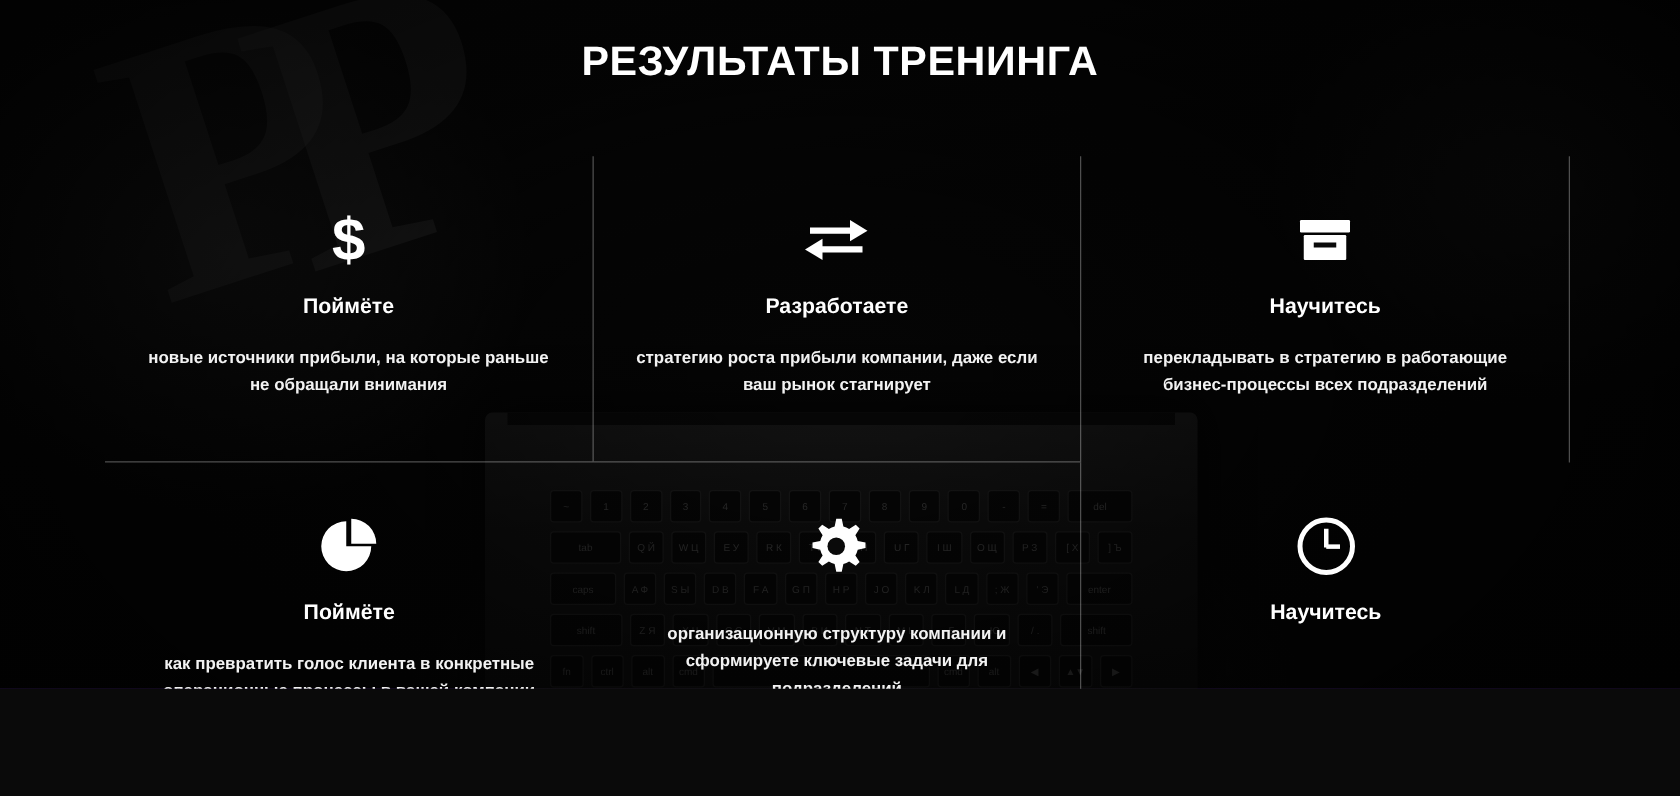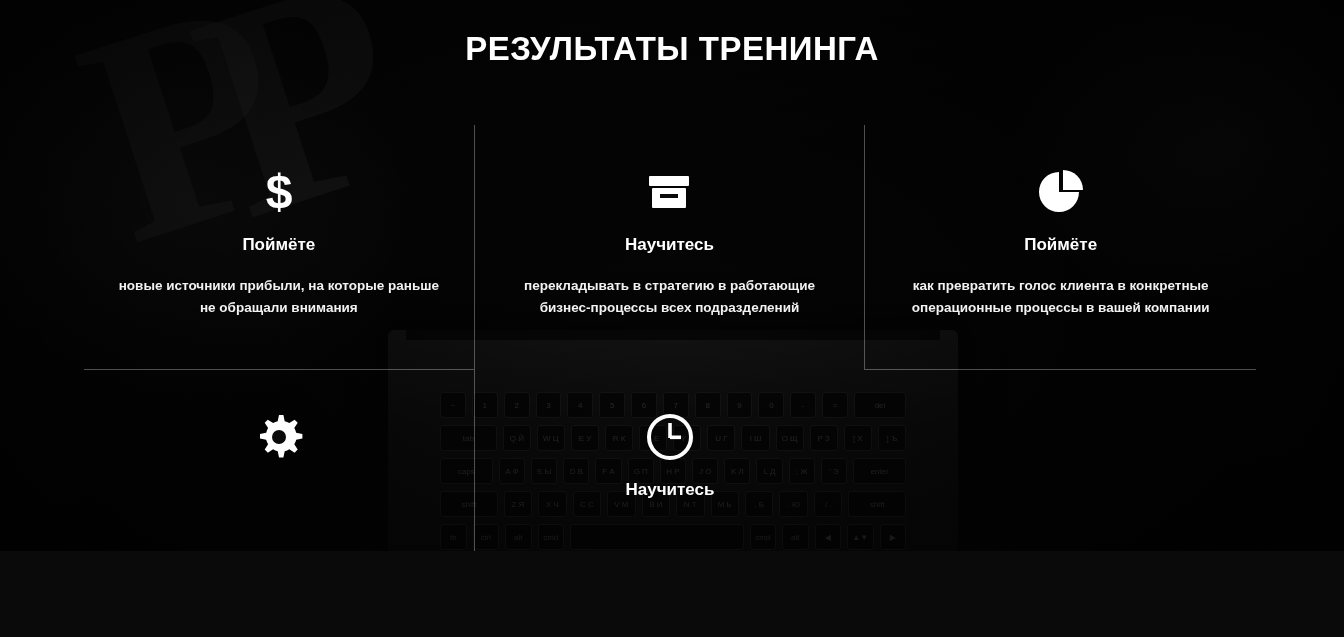--- a/index.html
+++ b/index.html
@@ -267,20 +267,34 @@
       <div class="cell c1 r1">
         <div class="icon-wrap">
           <svg width="46" height="54" viewBox="0 0 46 54" aria-hidden="true">
             <text x="23" y="43" text-anchor="middle" font-family="Liberation Sans, sans-serif" font-size="48" font-weight="700" fill="#ffffff">$</text>
           </svg>
         </div>
         <div class="cell-title">Поймёте</div>
         <div class="cell-desc">новые источники прибыли, на которые раньше не обращали внимания</div>
       </div>
 
+      <div class="cell c2 r1">
+        <div class="icon-wrap">
+          <svg width="54" height="42" viewBox="0 0 54 42" aria-hidden="true">
+            <g fill="#ffffff">
+              <rect x="6" y="11" width="36" height="5"></rect>
+              <polygon points="38,5 52,13.5 38,22"></polygon>
+              <rect x="12" y="26" width="36" height="5"></rect>
+              <polygon points="16,20 2,28.5 16,37"></polygon>
+            </g>
+          </svg>
+        </div>
+        <div class="cell-title">Разработаете</div>
+        <div class="cell-desc">стратегию роста прибыли компании, даже если ваш рынок стагнирует</div>
+      </div>
 
       <div class="cell c1 r2">
         <div class="icon-wrap">
           <svg width="46" height="46" viewBox="0 0 46 46" aria-hidden="true">
             <g fill="#ffffff">
               <rect x="3" y="7" width="40" height="10" rx="1"></rect>
               <rect x="6" y="19" width="34" height="20" rx="1"></rect>
               <rect x="14" y="25" width="18" height="4" fill="#0a0a0a"></rect>
             </g>
           </svg>
@@ -300,20 +314,21 @@
         <div class="cell-desc">как превратить голос клиента в конкретные операционные процессы в вашей компании</div>
       </div>
 
       <div class="cell c2 r2">
         <div class="icon-wrap">
           <svg width="48" height="48" viewBox="0 0 48 48" aria-hidden="true">
             <path fill="#ffffff" d="M24 2 l4.4 0 1.3 6.2 a16.5 16.5 0 0 1 4.6 1.9 l5.3-3.4 3.1 3.1 -3.4 5.3 a16.5 16.5 0 0 1 1.9 4.6 l6.2 1.3 0 4.4 -6.2 1.3 a16.5 16.5 0 0 1 -1.9 4.6 l3.4 5.3 -3.1 3.1 -5.3-3.4 a16.5 16.5 0 0 1 -4.6 1.9 l-1.3 6.2 -4.4 0 -1.3-6.2 a16.5 16.5 0 0 1 -4.6-1.9 l-5.3 3.4 -3.1-3.1 3.4-5.3 a16.5 16.5 0 0 1 -1.9-4.6 l-6.2-1.3 0-4.4 6.2-1.3 a16.5 16.5 0 0 1 1.9-4.6 l-3.4-5.3 3.1-3.1 5.3 3.4 a16.5 16.5 0 0 1 4.6-1.9 z"></path>
             <circle cx="24" cy="24" r="7" fill="#0a0a0a"></circle>
           </svg>
         </div>
+        <div class="cell-desc">организационную структуру компании и сформируете ключевые задачи для подразделений</div>
       </div>
 
       <div class="cell c3 r2">
         <div class="icon-wrap">
           <svg width="48" height="48" viewBox="0 0 48 48" aria-hidden="true">
             <circle cx="24" cy="24" r="21" fill="none" stroke="#ffffff" stroke-width="4"></circle>
             <rect x="22.2" y="10" width="3.6" height="15" fill="#ffffff"></rect>
             <rect x="24" y="22.5" width="11" height="3.6" fill="#ffffff"></rect>
           </svg>
         </div>

